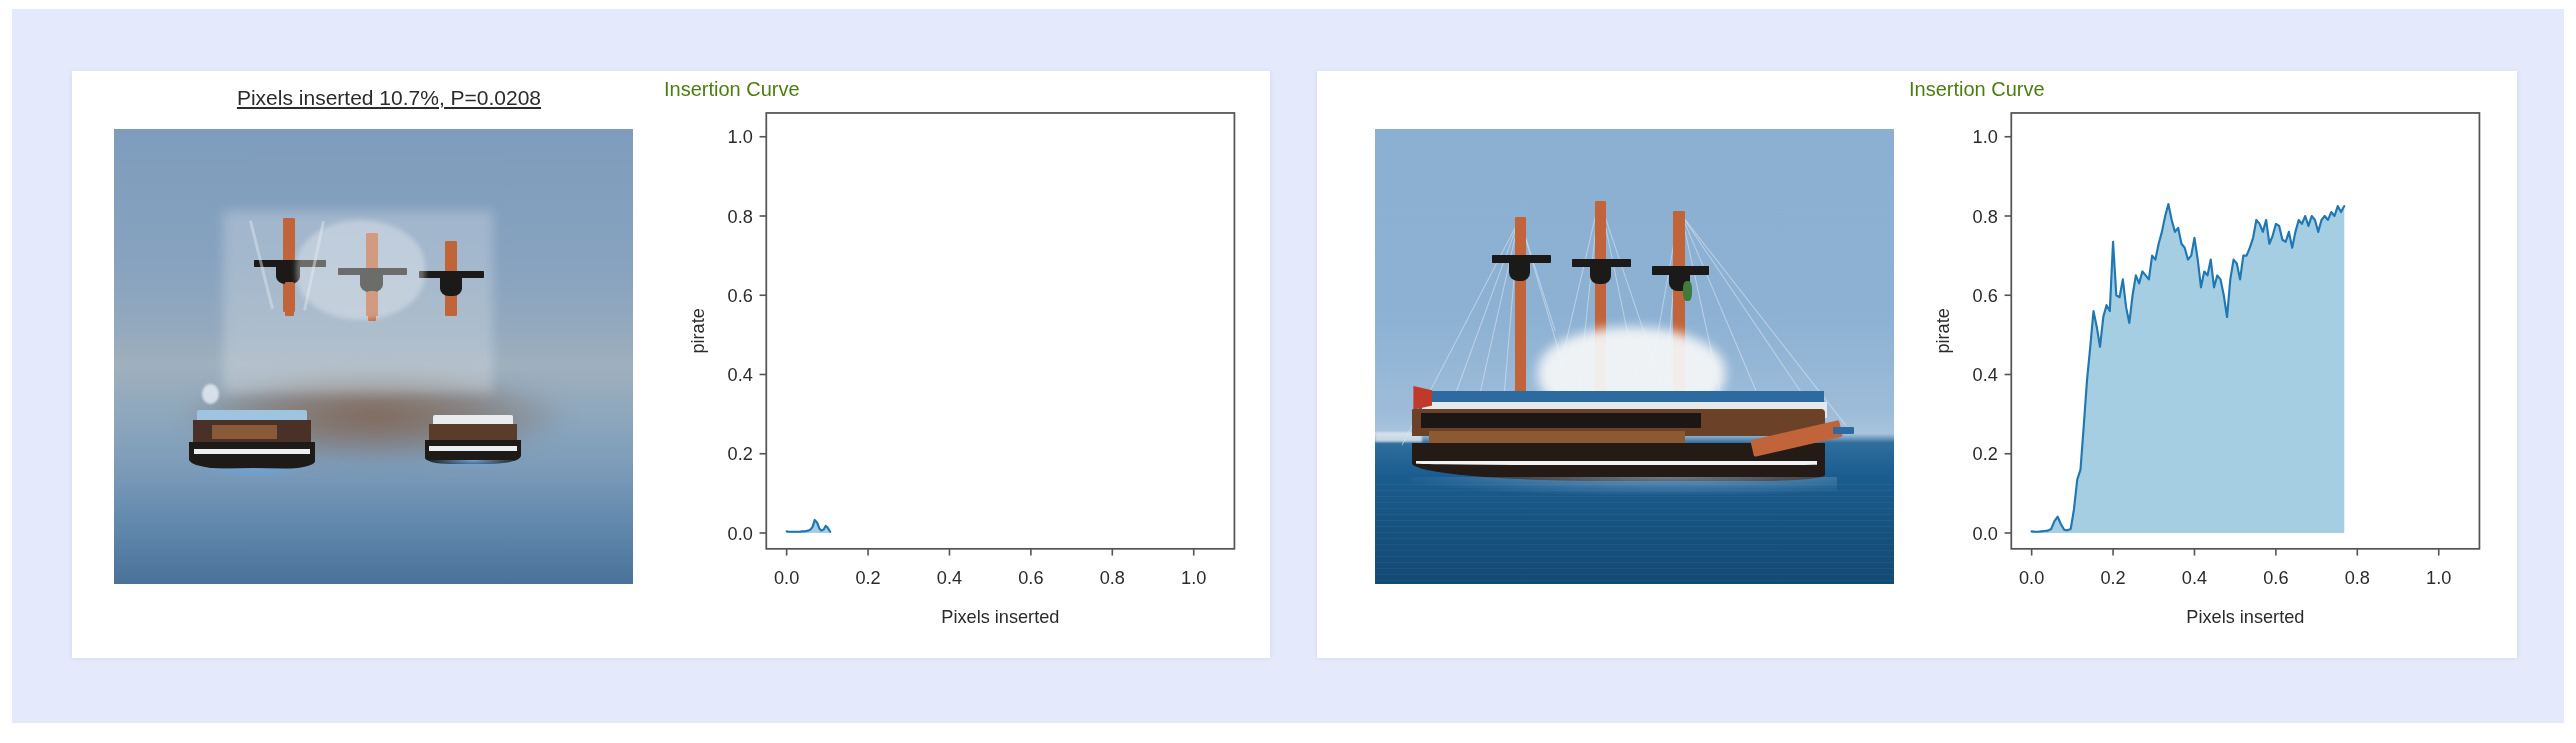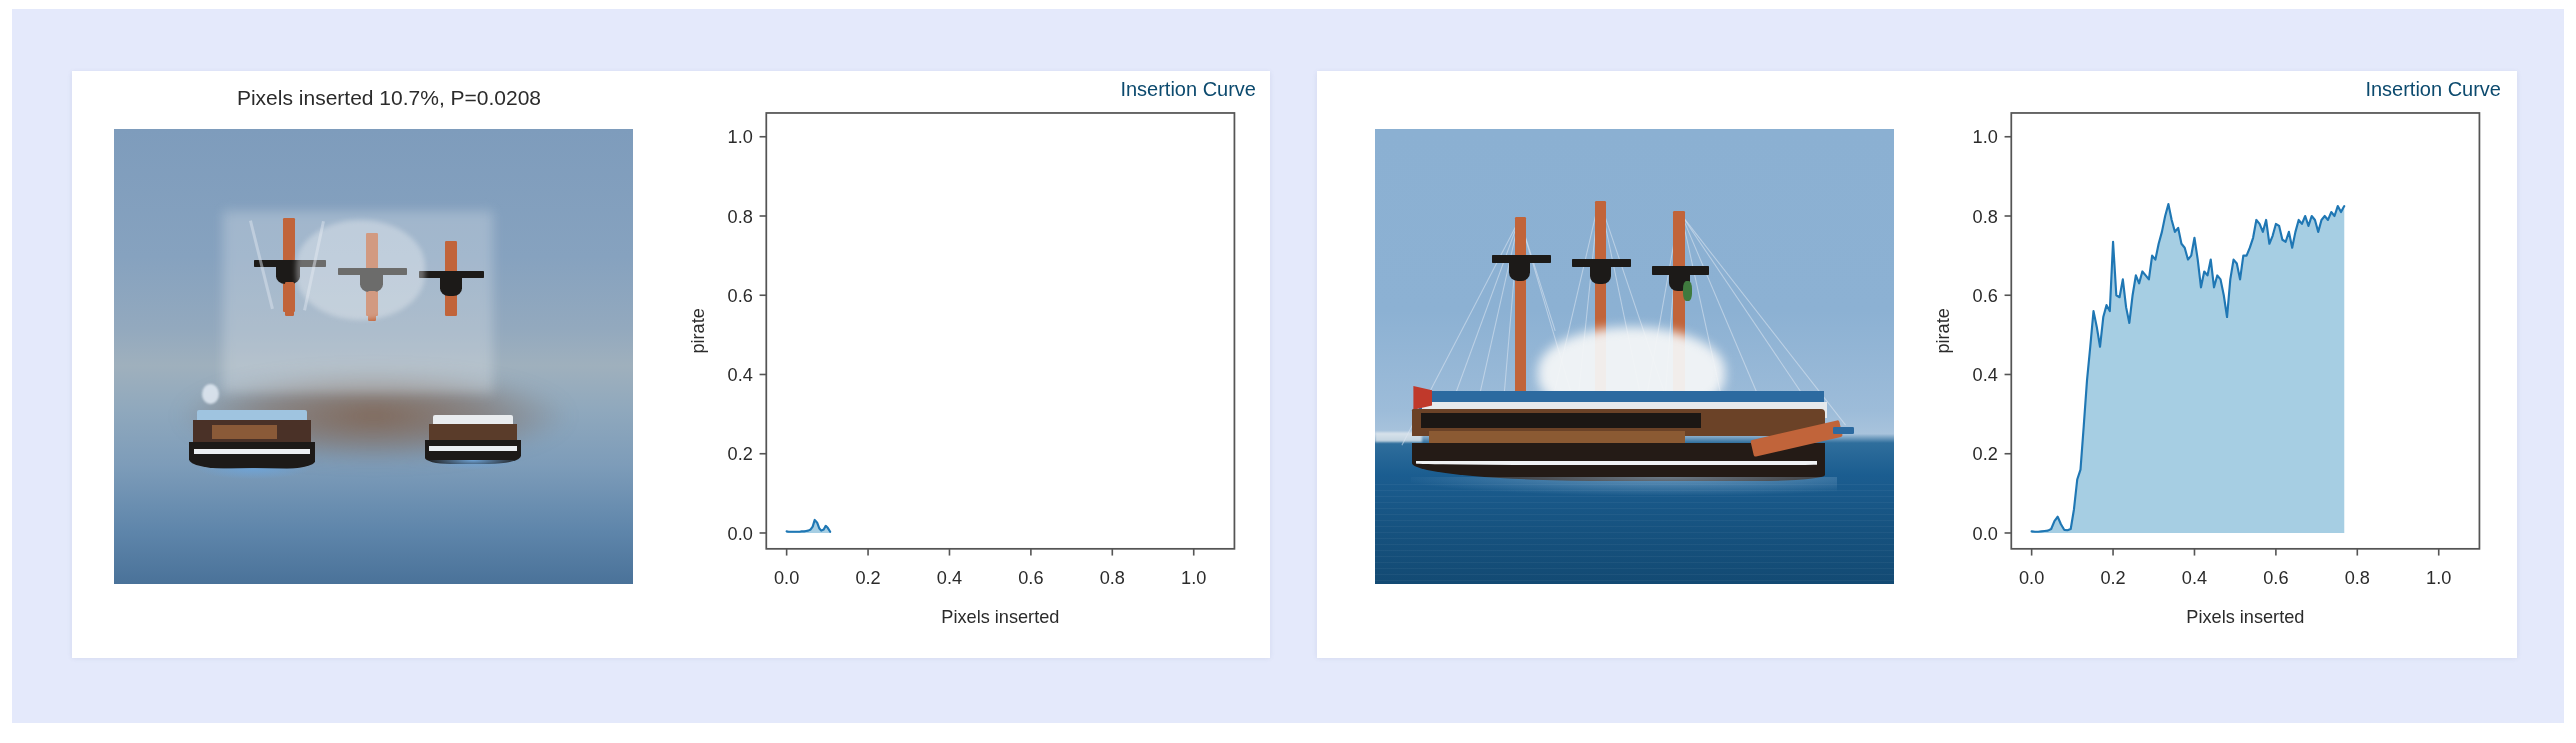--- a/index.html
+++ b/index.html
@@ -29,41 +29,42 @@
   .panel-inner { position:absolute; inset:0; }
 
   
   .img-block { position:absolute; }
   .img-title {
     position:absolute; left:0; top:0; width:100%;
     text-align:center;
     font-size:21px; color:#2b2b2b;
     font-family:"Liberation Sans", sans-serif;
     white-space:nowrap;
+    text-decoration:underline;
   }
   .photo {
     position:absolute;
     overflow:hidden;
   }
 
   
   .sky  { position:absolute; left:0; top:0; width:100%; height:100%; }
 
   
   .mast { position:absolute; background:#c1643a; border-radius:1.3px; }
   .yard { position:absolute; background:#1c1a18; border-radius:0.7px; }
   .stay { position:absolute; background:rgba(235,240,248,0.55); transform-origin:top left; }
   .hull { position:absolute; }
   .sailblob { position:absolute; border-radius:50%/46%; }
 
   
   .chart-block { position:absolute; }
   .chart-title {
     position:absolute; left:0; top:0; width:100%;
-    text-align:right; font-size:20px; color:#0c4a6e;
+    text-align:left; font-size:20px; color:#4d7c0f;
     white-space:nowrap;
   }
   .chart-svg { position:absolute; left:0; top:0; }
   .axis-text { font-family:"Liberation Sans", sans-serif; fill:#2b2b2b; }
   .tick-label { font-size:27px; }
   .axis-label { font-size:27px; }
 </style>
 </head>
 <body>
 

